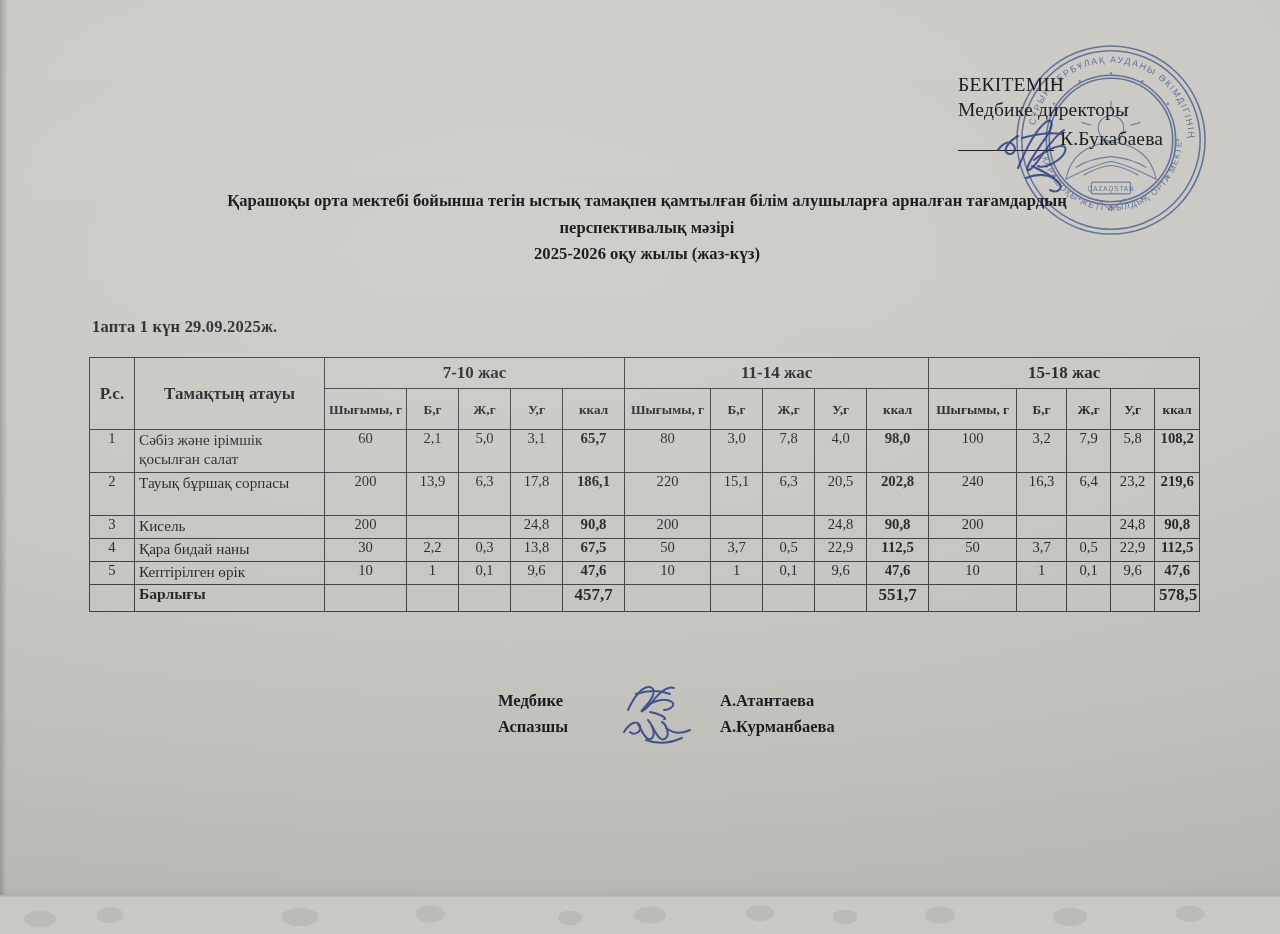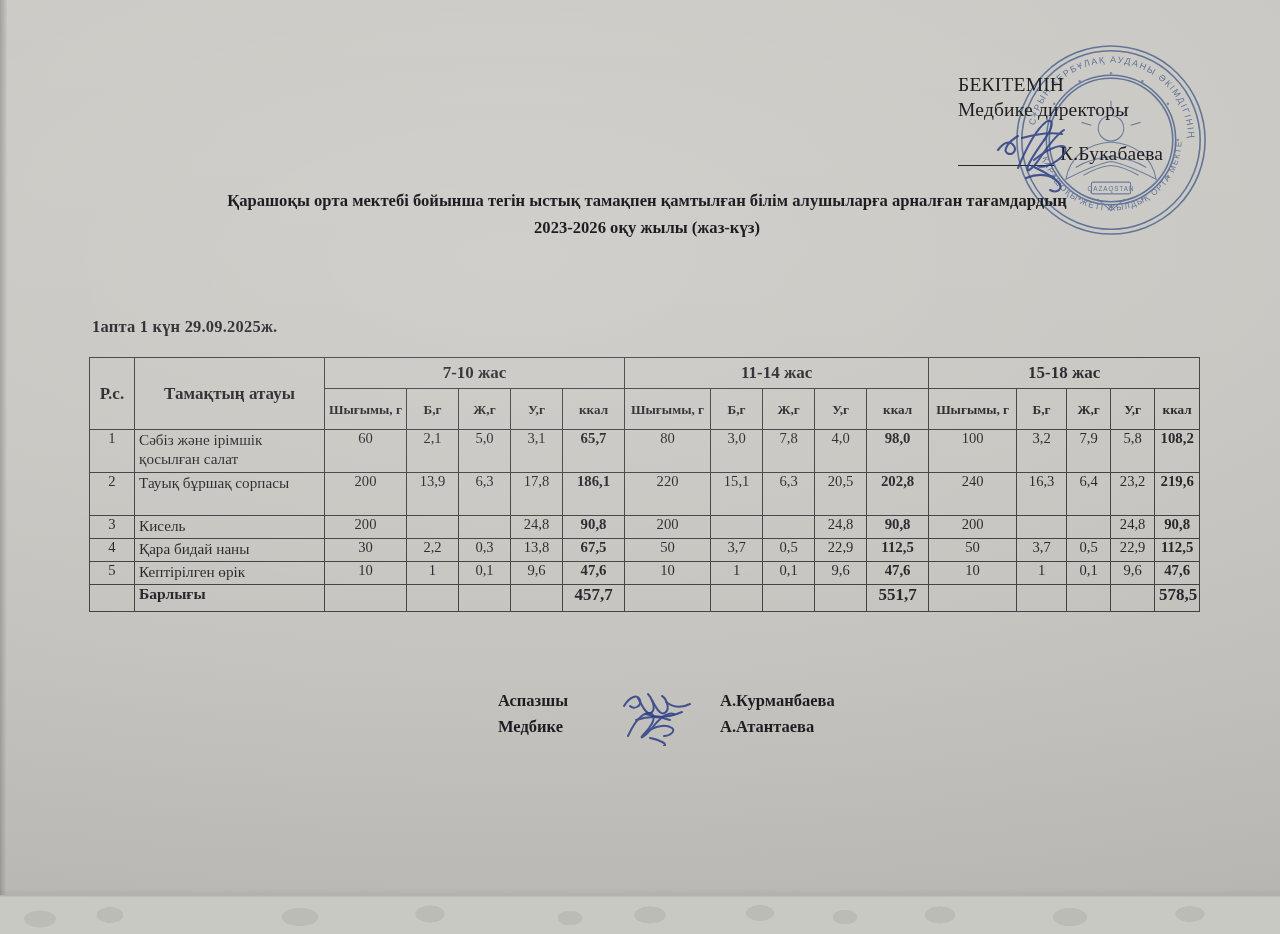--- a/index.html
+++ b/index.html
@@ -72,21 +72,21 @@
     text-align: left;
     font-weight: normal;
     font-size: 19.5px;
     line-height: 25px;
     letter-spacing: .2px;
     z-index: 4;
   }
   #approval .line-sign {
     display: flex;
     align-items: flex-end;
-    margin-top: 19px;
+    margin-top: 4px;
   }
   #approval .rule {
     display: inline-block;
     width: 96px;
     border-bottom: 1.6px solid #26262b;
     height: 17px;
     margin-right: 6px;
   }
 
   
@@ -258,21 +258,22 @@
       <path d="M 30,60 C 40,36 50,20 58,14 C 64,10 66,16 60,26 C 54,36 44,48 40,58 C 37,66 44,62 52,50 C 60,38 70,26 76,22"></path>
       <path d="M 34,30 C 48,26 62,24 74,26"></path>
       <path d="M 46,52 C 56,44 66,38 74,38 C 80,38 78,46 70,52 C 62,58 54,60 50,58"></path>
       <path d="M 44,58 C 52,62 62,66 70,74 C 76,80 70,86 62,82"></path>
       <path d="M 38,70 C 48,66 58,66 66,70"></path>
     </g>
   </svg>
 
   <div id="title" class="ink">
     <div>Қарашоқы орта мектебі бойынша тегін ыстық тамақпен қамтылған білім алушыларға арналған тағамдардың</div>
-    <div>2023-2026 оқу жылы (жаз-күз)</div>
+    <div>перспективалық мәзірі</div>
+    <div>2025-2026 оқу жылы (жаз-күз)</div>
   </div>
 
   <div id="dayline" class="ink">1апта 1 күн  29.09.2025ж.</div>
 
   <div id="menu-table-wrap">
     <table class="menu">
       <colgroup>
         <col style="width:45px">
           <col style="width:190px">
         <col style="width:82px">
@@ -438,46 +439,46 @@
           <td></td>
           <td></td>
           <td class="total-kcal">578,5</td>
         </tr>
       </tbody>
     </table>
   </div>
 
   <div id="signatures" class="ink">
     <div class="srow">
+      <span class="role">Медбике</span>
+      <span class="scrib">
+        <svg class="hand" width="100" height="40" viewBox="0 0 100 40">
+          <g fill="none" stroke="#2d3f86" stroke-width="2" stroke-linecap="round">
+            <path d="M 12,30 C 20,12 30,4 36,8 C 41,12 34,22 28,28 C 22,34 28,32 36,22 C 44,12 52,6 58,8"></path>
+            <path d="M 20,14 C 32,10 44,10 54,14"></path>
+            <path d="M 30,26 C 40,20 50,18 56,22 C 60,25 54,30 48,30"></path>
+            <path d="M 34,32 C 44,34 52,38 48,40"></path>
+          </g>
+        </svg>
+      </span>
+      <span class="person">А.Атантаева</span>
+    </div>
+    <div class="srow">
       <span class="role">Аспазшы</span>
       <span class="scrib">
         <svg class="hand" width="100" height="40" viewBox="0 0 100 40">
           <g fill="none" stroke="#2d3f86" stroke-width="2" stroke-linecap="round">
             <path d="M 8,26 C 14,16 22,14 24,20 C 26,26 18,30 14,26"></path>
             <path d="M 22,18 C 28,30 32,36 36,32 C 40,28 36,18 32,14"></path>
             <path d="M 36,20 C 42,32 46,36 50,32 C 54,28 50,18 46,16"></path>
             <path d="M 50,22 C 58,28 66,28 74,24"></path>
             <path d="M 30,34 C 40,38 52,38 66,32"></path>
           </g>
         </svg>
       </span>
       <span class="person">А.Курманбаева</span>
     </div>
-    <div class="srow">
-      <span class="role">Медбике</span>
-      <span class="scrib">
-        <svg class="hand" width="100" height="40" viewBox="0 0 100 40">
-          <g fill="none" stroke="#2d3f86" stroke-width="2" stroke-linecap="round">
-            <path d="M 12,30 C 20,12 30,4 36,8 C 41,12 34,22 28,28 C 22,34 28,32 36,22 C 44,12 52,6 58,8"></path>
-            <path d="M 20,14 C 32,10 44,10 54,14"></path>
-            <path d="M 30,26 C 40,20 50,18 56,22 C 60,25 54,30 48,30"></path>
-            <path d="M 34,32 C 44,34 52,38 48,40"></path>
-          </g>
-        </svg>
-      </span>
-      <span class="person">А.Атантаева</span>
-    </div>
   </div>
 
   <div id="sheen"></div>
   <div id="sheetshadow"></div>
   <div id="undersurface"></div>
 </div>
 
 </body></html>

